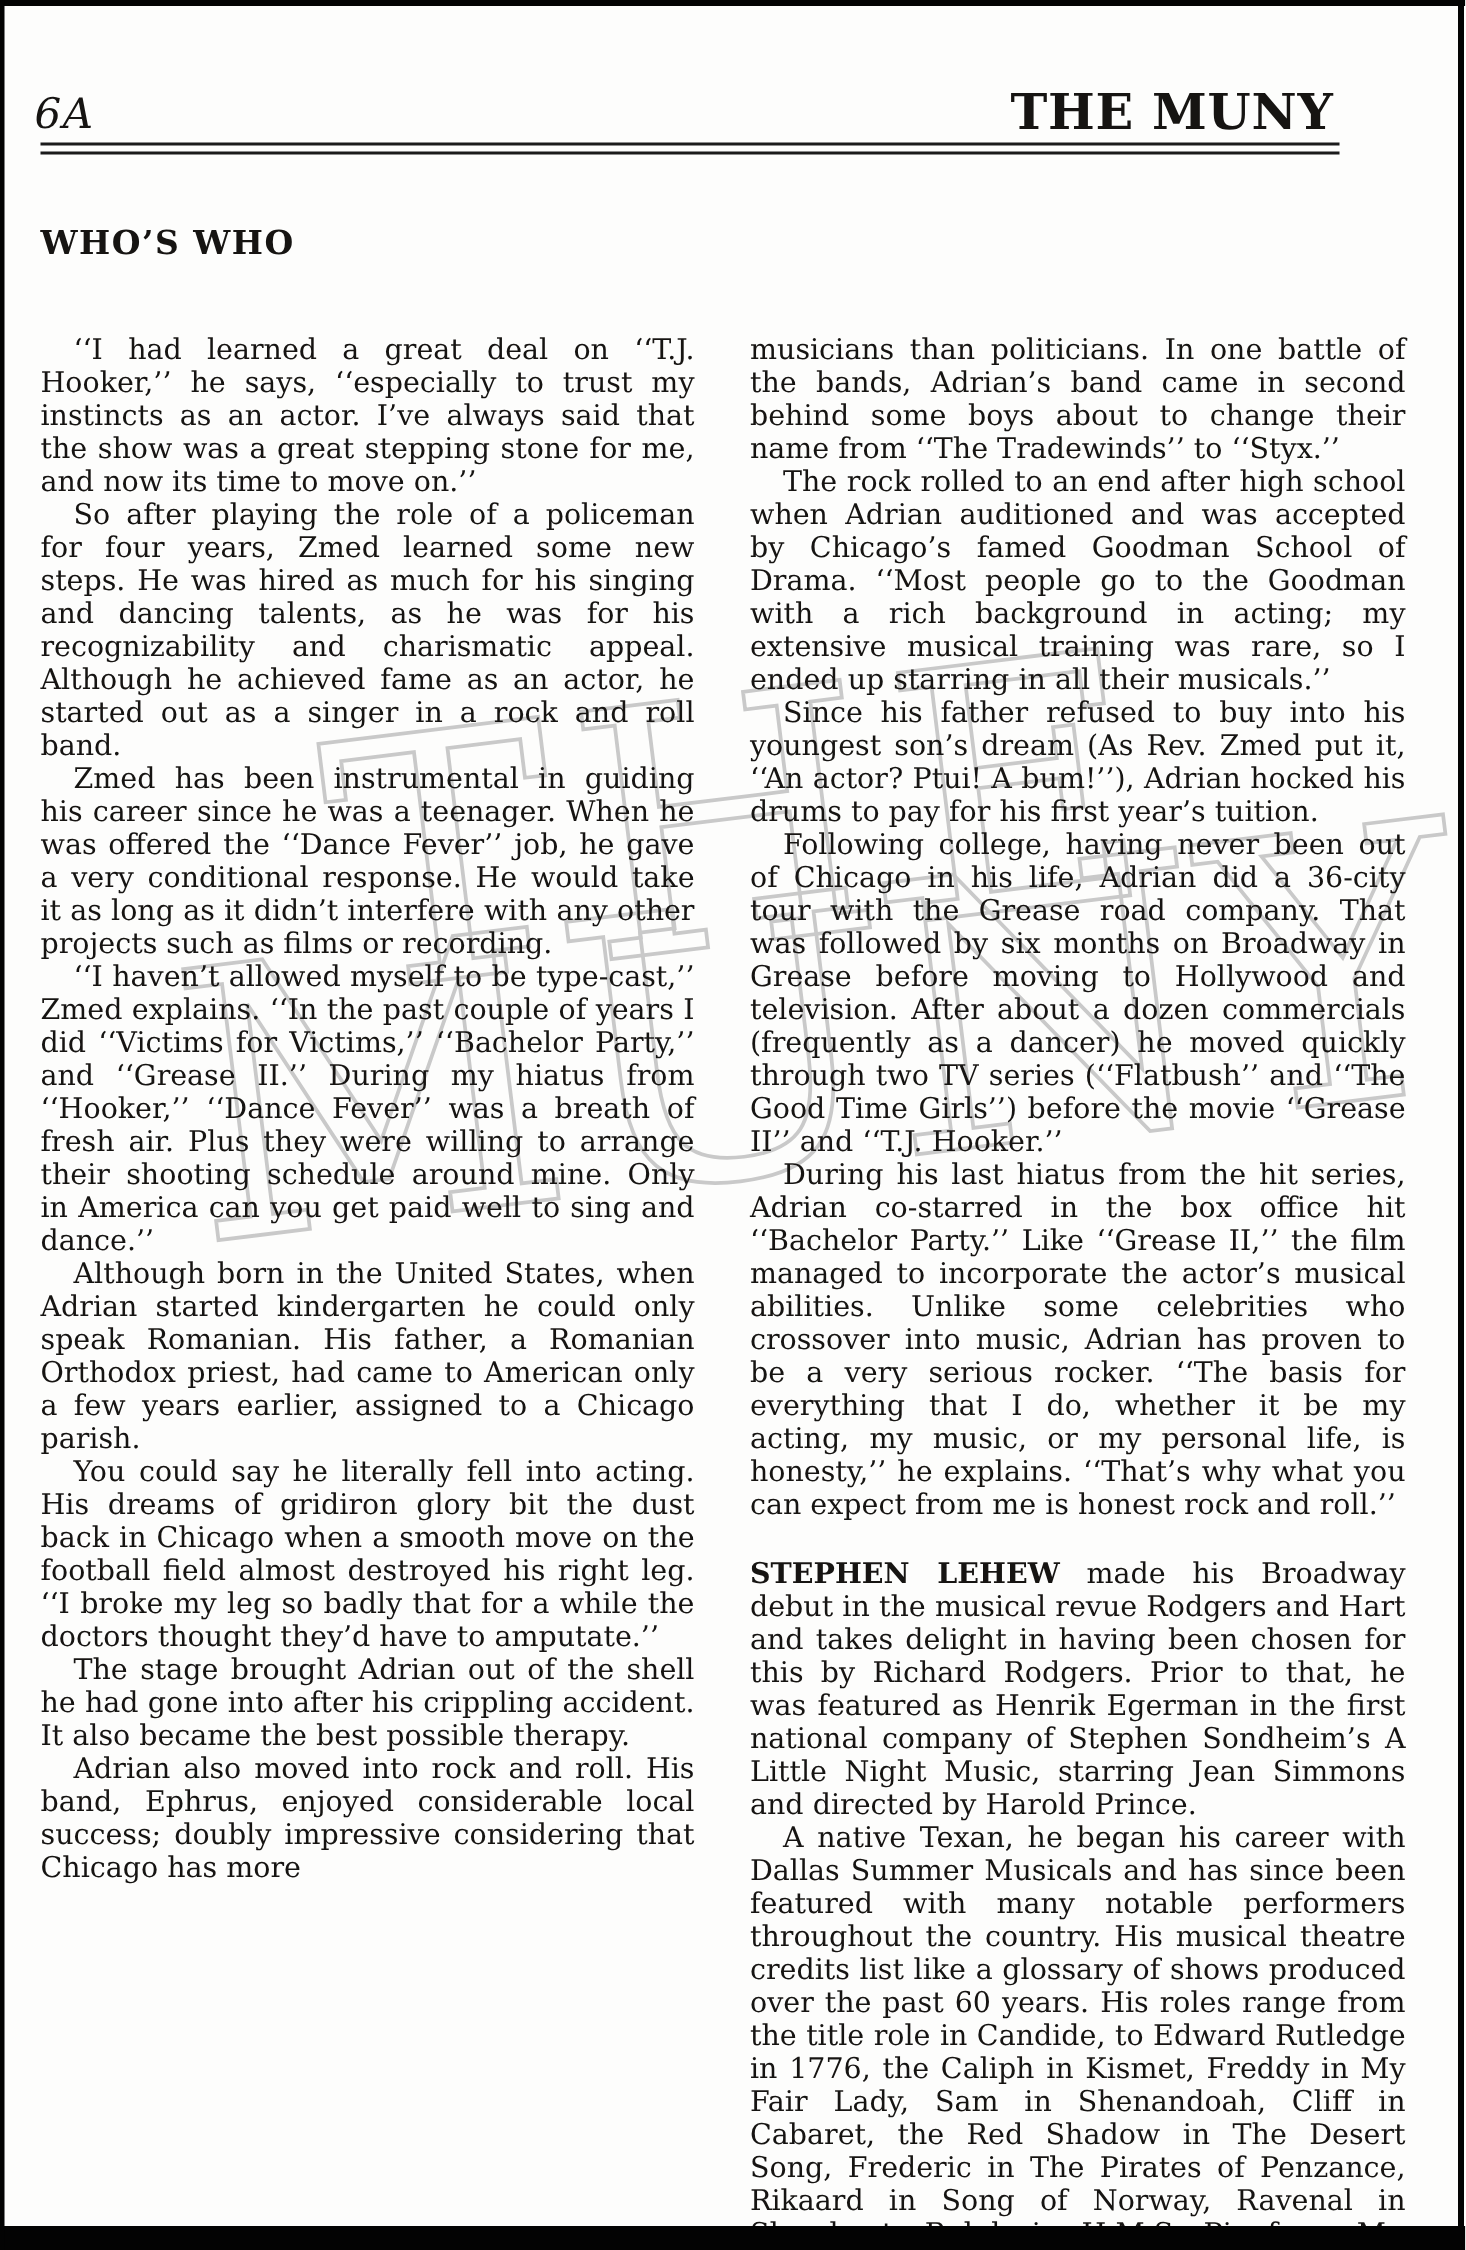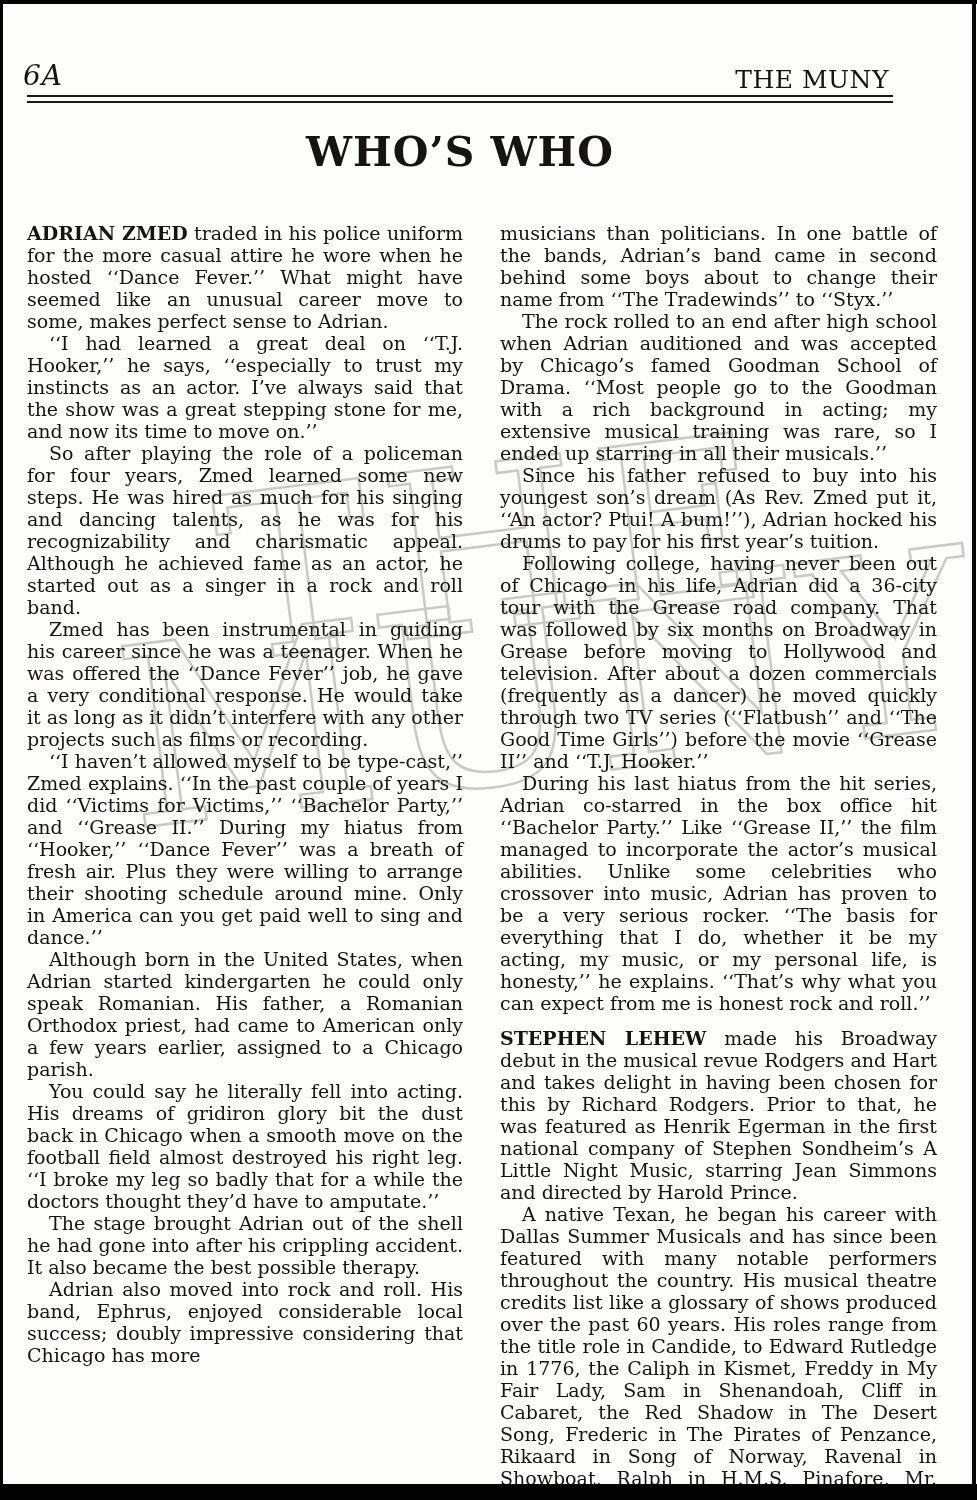--- a/index.html
+++ b/index.html
@@ -36,45 +36,45 @@
   .wm-line2 { font-size: 250px; letter-spacing: 2px; margin-top: -44px; }
 
   
   .header { position: absolute; left: 23px; top: 48px; width: 866px; height: 46px; z-index: 3; }
   .page-number {
     position: absolute; left: 0; bottom: 2px;
     font-style: italic; font-size: 28px; letter-spacing: 1px;
   }
   .publication {
     position: absolute; right: 0; bottom: 0;
-    font-weight: normal; font-size: 25px; letter-spacing: 0.5px; text-align: center;
+    font-weight: bold; font-size: 33px; letter-spacing: 0.5px; text-align: center;
   }
   .rules { position: absolute; left: 27px; top: 95px; width: 866px; z-index: 3; }
   .rule { height: 2px; background: #1b1b1b; margin-bottom: 4px; }
 
   
   .page-title {
-    position: absolute; left: 27px; top: 128px; width: 866px;
-    margin: 0; text-align: center;
-    font-size: 41px; font-weight: bold; letter-spacing: 1px;
+    position: absolute; left: 27px; top: 149px; width: 866px;
+    margin: 0; text-align: left;
+    font-size: 22px; font-weight: bold; letter-spacing: 1px;
     z-index: 3;
   }
 
   
   .col {
     position: absolute; top: 222px;
     font-size: 19px; line-height: 22px;
     text-align: justify;
     z-index: 2;
   }
   .col.left  { left: 27px;  width: 436px; }
   .col.right { left: 500px; width: 437px; }
   .col p { margin: 0; }
   .col p.indent { text-indent: 22px; }
-  .col p.section-gap { margin-top: 13px; }
+  .col p.section-gap { margin-top: 24px; }
   .b { font-weight: bold; }
   .i { }
 </style>
 </head>
 <body>
 
 <div class="page">
 
   <div class="watermark">
     <div class="wm-line1">THE</div>
@@ -87,21 +87,20 @@
   </div>
 
   <div class="rules">
     <div class="rule"></div>
     <div class="rule"></div>
   </div>
 
   <h1 class="page-title">WHO’S WHO</h1>
 
   <div class="col left">
-      <p class=""><span class="b">ADRIAN ZMED</span><span> traded in his police uniform for the more casual attire he wore when he hosted ‘‘Dance Fever.’’ What might have seemed like an unusual career move to some, makes perfect sense to Adrian.</span></p>
       <p class="indent "><span>‘‘I had learned a great deal on ‘‘T.J. Hooker,’’ he says, ‘‘especially to trust my instincts as an actor. I’ve always said that the show was a great stepping stone for me, and now its time to move on.’’</span></p>
       <p class="indent "><span>So after playing the role of a policeman for four years, Zmed learned some new steps. He was hired as much for his singing and dancing talents, as he was for his recognizability and charismatic appeal. Although he achieved fame as an actor, he started out as a singer in a rock and roll band.</span></p>
       <p class="indent "><span>Zmed has been instrumental in guiding his career since he was a teenager. When he was offered the ‘‘Dance Fever’’ job, he gave a very conditional response. He would take it as long as it didn’t interfere with any other projects such as films or recording.</span></p>
       <p class="indent "><span>‘‘I haven’t allowed myself to be type-cast,’’ Zmed explains. ‘‘In the past couple of years I did ‘‘Victims for Victims,’’ ‘‘Bachelor Party,’’ and ‘‘Grease II.’’ During my hiatus from ‘‘Hooker,’’ ‘‘Dance Fever’’ was a breath of fresh air. Plus they were willing to arrange their shooting schedule around mine. Only in America can you get paid well to sing and dance.’’</span></p>
       <p class="indent "><span>Although born in the United States, when Adrian started kindergarten he could only speak Romanian. His father, a Romanian Orthodox priest, had came to American only a few years earlier, assigned to a Chicago parish.</span></p>
       <p class="indent "><span>You could say he literally fell into acting. His dreams of gridiron glory bit the dust back in Chicago when a smooth move on the football field almost destroyed his right leg. ‘‘I broke my leg so badly that for a while the doctors thought they’d have to amputate.’’</span></p>
       <p class="indent "><span>The stage brought Adrian out of the shell he had gone into after his crippling accident. It also became the best possible therapy.</span></p>
       <p class="indent "><span>Adrian also moved into rock and roll. His band, Ephrus, enjoyed considerable local success; doubly impressive considering that Chicago has more</span></p>
     </div>
   <div class="col right">

